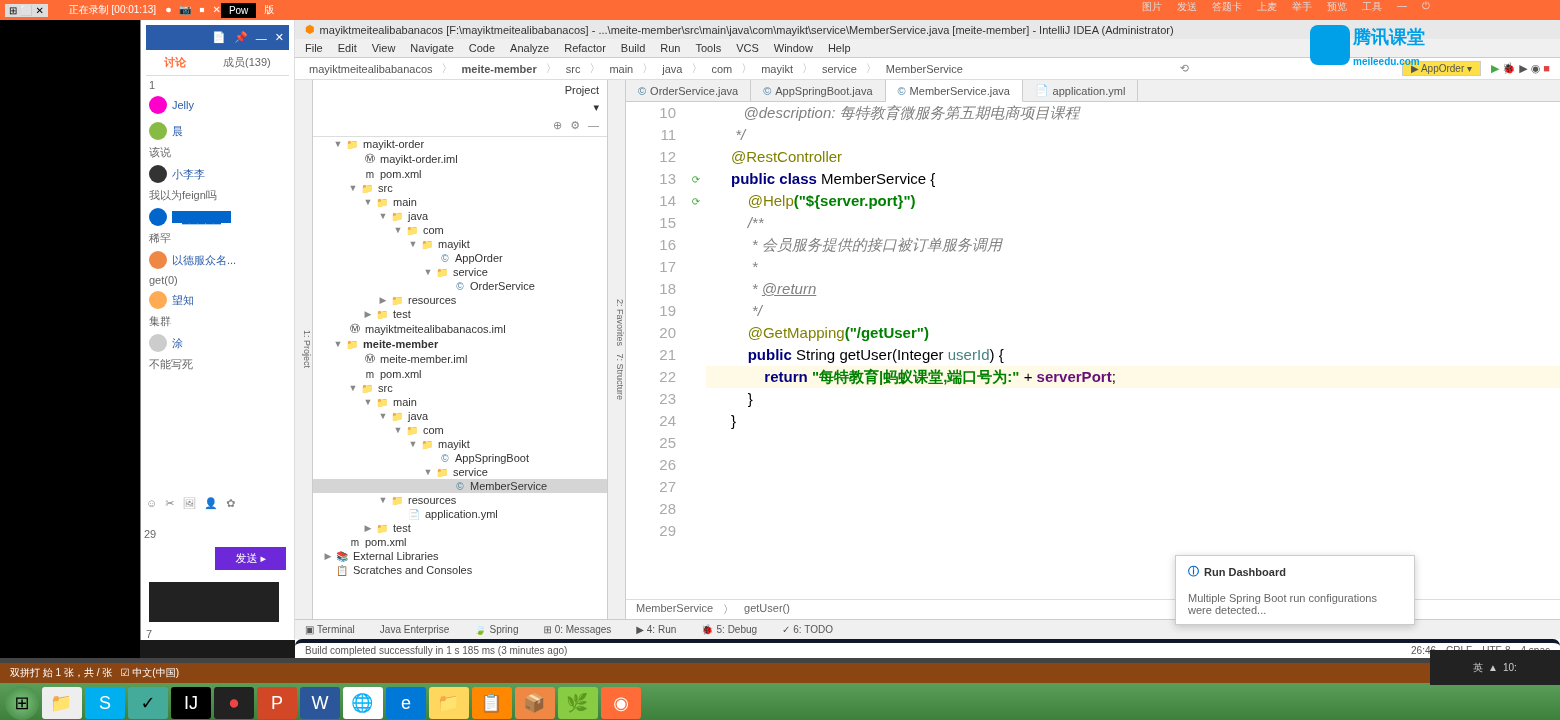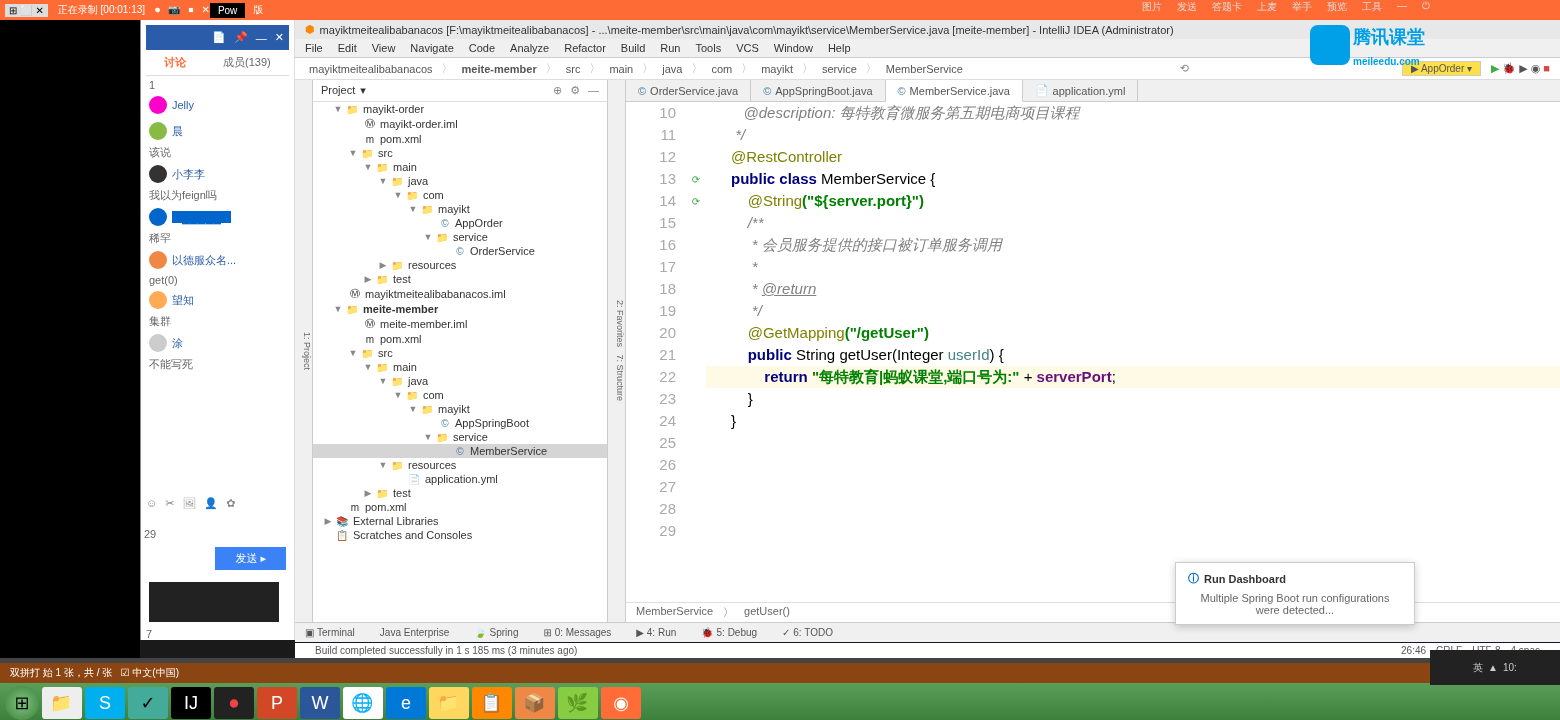--- a/index.html
+++ b/index.html
@@ -12,35 +12,35 @@
     .top-chrome-icons span { font-size: 10px; }
     .right-chrome-controls { position: absolute; right: 130px; top: 0; display: flex; gap: 15px; color: #ddd; }
     
     .main-area { display: flex; height: 638px; }
     .left-sidebar-narrow { width: 140px; background: #f0f0f0; border-right: 1px solid #ddd; padding: 5px; font-size: 11px; color: #666; }
     .left-sidebar-narrow .tab-row { display: flex; justify-content: space-around; padding: 5px 0; border-bottom: 1px solid #ddd; }
     .left-sidebar-narrow .tab-row span { color: #666; }
     .left-sidebar-narrow .tab-row span.active { color: #ff6b35; font-weight: bold; }
     .user-item { display: flex; align-items: center; gap: 5px; padding: 3px 0; margin: 2px 0; }
     .avatar { width: 18px; height: 18px; border-radius: 50%; background: #888; }
-    .send-btn { background: #3b82f6; color: #fff; padding: 4px 20px; font-size: 11px; border: none; margin-top: 10px; }
+    .send-btn { background: #6d28d9; color: #fff; padding: 4px 20px; font-size: 11px; border: none; margin-top: 10px; }
     .thumb-preview { width: 100%; height: 40px; background: #222; margin-top: 5px; }
     
     .ide-panel { flex: 1; background: #fff; display: flex; flex-direction: column; }
     .ide-title { background: #e8e8e8; padding: 3px 10px; font-size: 11px; color: #333; display: flex; align-items: center; gap: 5px; }
     .ide-menu { background: #f0f0f0; padding: 3px 10px; font-size: 11px; color: #333; display: flex; gap: 15px; border-bottom: 1px solid #ccc; }
     .ide-breadcrumb { background: #fff; padding: 3px 10px; font-size: 11px; color: #555; display: flex; align-items: center; gap: 5px; border-bottom: 1px solid #ddd; }
     .bc-item { padding: 1px 4px; }
     .bc-sep { color: #aaa; }
     .run-config { margin-left: auto; background: #fde047; border: 1px solid #ccc; padding: 1px 8px; font-size: 10px; }
     .run-icons { display: flex; gap: 3px; margin-left: 5px; }
     
     .ide-body { flex: 1; display: flex; }
     .project-tree { width: 295px; background: #fff; border-right: 1px solid #ccc; font-size: 11px; color: #333; overflow: hidden; }
-    .project-header { padding: 4px 8px; border-bottom: 1px solid #ddd; display: flex; align-items: flex-start; gap: 5px; }
+    .project-header { padding: 4px 8px; border-bottom: 1px solid #ddd; display: flex; align-items: flex-end; gap: 5px; flex-direction: column; }
     .tree-item { padding: 1px 4px; display: flex; align-items: center; gap: 3px; white-space: nowrap; }
     .tree-item.selected { background: #d5d5d5; }
     .tree-arrow { width: 10px; display: inline-block; text-align: center; color: #888; font-size: 9px; }
     .tree-icon { width: 14px; display: inline-block; text-align: center; font-size: 10px; }
     .folder { color: #d4a84b; }
     .file-j { color: #5382a1; }
     
     .vert-tab { width: 18px; background: #f0f0f0; border-right: 1px solid #ccc; writing-mode: vertical-rl; font-size: 9px; text-align: center; padding: 5px 0; color: #666; }
     
     .editor-area { flex: 1; display: flex; flex-direction: column; }
@@ -60,26 +60,26 @@
     .str { color: #008000; font-weight: bold; }
     .field { color: #660e7a; font-weight: bold; }
     .comment { color: #808080; font-style: italic; }
     .comment-tag { color: #808080; font-style: italic; text-decoration: underline; }
     .param { color: #458383; }
     
     .editor-footer { padding: 2px 10px; font-size: 11px; color: #666; border-top: 1px solid #ddd; display: flex; gap: 10px; }
     
     .notification { position: absolute; right: 145px; bottom: 95px; background: #fff; border: 1px solid #ccc; padding: 8px 12px; font-size: 11px; width: 240px; box-shadow: 0 2px 8px rgba(0,0,0,0.2); }
     .notification-title { font-weight: bold; color: #333; display: flex; align-items: center; gap: 5px; }
-    .notification-body { color: #666; margin-top: 6px; text-align: center; }
+    .notification-body { color: #666; margin-top: 13px; }
     
     .tool-tabs { display: flex; background: #f0f0f0; border-top: 1px solid #ccc; font-size: 10px; padding: 2px 5px; gap: 15px; color: #555; }
     .tool-tab { padding: 2px 5px; }
     
-    .status-bar { background: #fff; border-top: 1px solid #0f172a; padding: 2px 20px; font-size: 10px; color: #555; display: flex; }
+    .status-bar { background: #fff; border-top: 4px solid #0f172a; padding: 2px 10px; font-size: 10px; color: #555; display: flex; border-radius: 7px; }
     .status-right { margin-left: auto; display: flex; gap: 10px; }
     
     .bottom-status { height: 20px; background: #8b4513; display: flex; align-items: center; padding: 0 10px; font-size: 10px; color: #fff; justify-content: space-between; }
     
     .taskbar { height: 40px; background: linear-gradient(#5a9e5a, #3a7e3a); display: flex; align-items: center; padding: 0 5px; gap: 3px; }
     .taskbar-item { width: 40px; height: 32px; border-radius: 3px; display: flex; align-items: center; justify-content: center; font-size: 18px; }
     .start-btn { background: radial-gradient(#7ec47e, #3a7e3a); border-radius: 50%; width: 34px; height: 34px; }
     
     .watermark { position: absolute; right: 135px; top: 25px; font-size: 18px; color: #00a0e9; font-weight: bold; z-index: 100; }
     .watermark-play { position: absolute; right: 210px; top: 25px; width: 40px; height: 40px; background: #00a0e9; border-radius: 8px; z-index: 100; }
@@ -90,21 +90,21 @@
     .right-system-tray { position: absolute; right: 0; top: 650px; width: 130px; height: 35px; display: flex; align-items: center; justify-content: center; gap: 5px; background: #222; font-size: 10px; color: #ccc; }
   </style>
 </head>
 <body>
 
 <div class="black-border-left"></div>
 <div class="black-border-right"></div>
 
 <div class="top-chrome">
   <span style="color:#000;background:#ddd;padding:1px 4px">⊞ ⬜ ✕</span>
-  <span style="margin-left:10px">正在录制 [00:01:13]</span>
+  <span style="margin-left:21px">正在录制 [00:01:13]</span>
   <span class="top-chrome-icons">
     <span>⏺</span>
     <span>📷</span>
     <span>⏹</span>
     <span>✕</span>
   </span>
   <span class="tab active">Pow</span>
   <span class="tab">版</span>
   <div class="right-chrome-controls">
     <span>图片</span>
@@ -456,21 +456,21 @@
               <div class="gutter-icon"></div>
               <div class="gutter-icon"></div>
               <div class="gutter-icon"></div>
               <div class="gutter-icon"></div>
           </div>
           <div class="code-lines">
             <div class="code-line comment">         @description: 每特教育微服务第五期电商项目课程</div>
             <div class="code-line comment">       */</div>
             <div class="code-line">      <span class="ann">@RestController</span></div>
             <div class="code-line">      <span class="kw">public class </span><span>MemberService {</span></div>
-            <div class="code-line">          <span class="ann">@String</span><span class="str">("${server.port}")</span></div>
+            <div class="code-line">          <span class="ann">@Help</span><span class="str">("${server.port}")</span></div>
             <div class="code-line"></div>
             <div class="code-line comment">          /**</div>
             <div class="code-line comment">           * 会员服务提供的接口被订单服务调用</div>
             <div class="code-line comment">           *</div>
             <div class="code-line"><span class="comment">           * </span><span class="comment-tag">@return</span></div>
             <div class="code-line comment">           */</div>
             <div class="code-line">          <span class="ann">@GetMapping</span><span class="str">("/getUser")</span></div>
             <div class="code-line">          <span class="kw">public </span><span>String getUser(Integer </span><span class="param">userId</span><span>) {</span></div>
             <div class="code-line current">              <span class="kw">return </span><span class="str">"每特教育|蚂蚁课堂,端口号为:"</span><span> + </span><span class="field">serverPort</span><span>;</span></div>
             <div class="code-line">          }</div>

